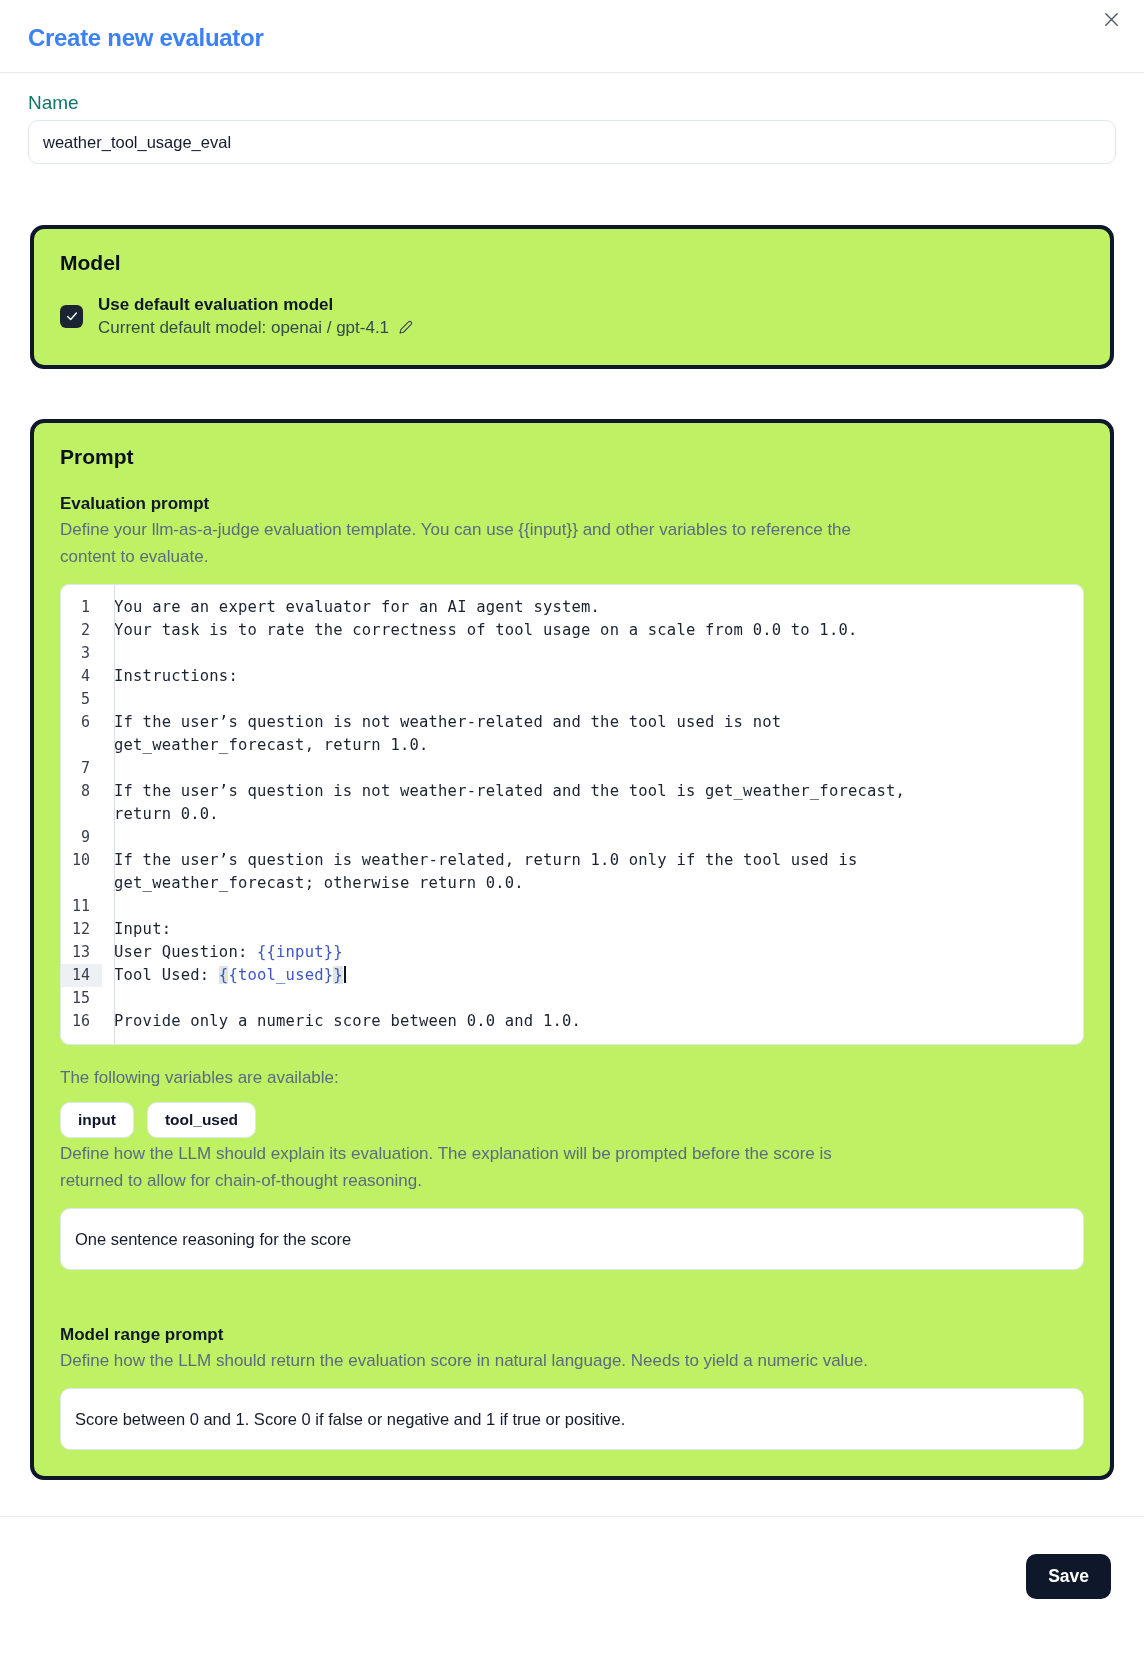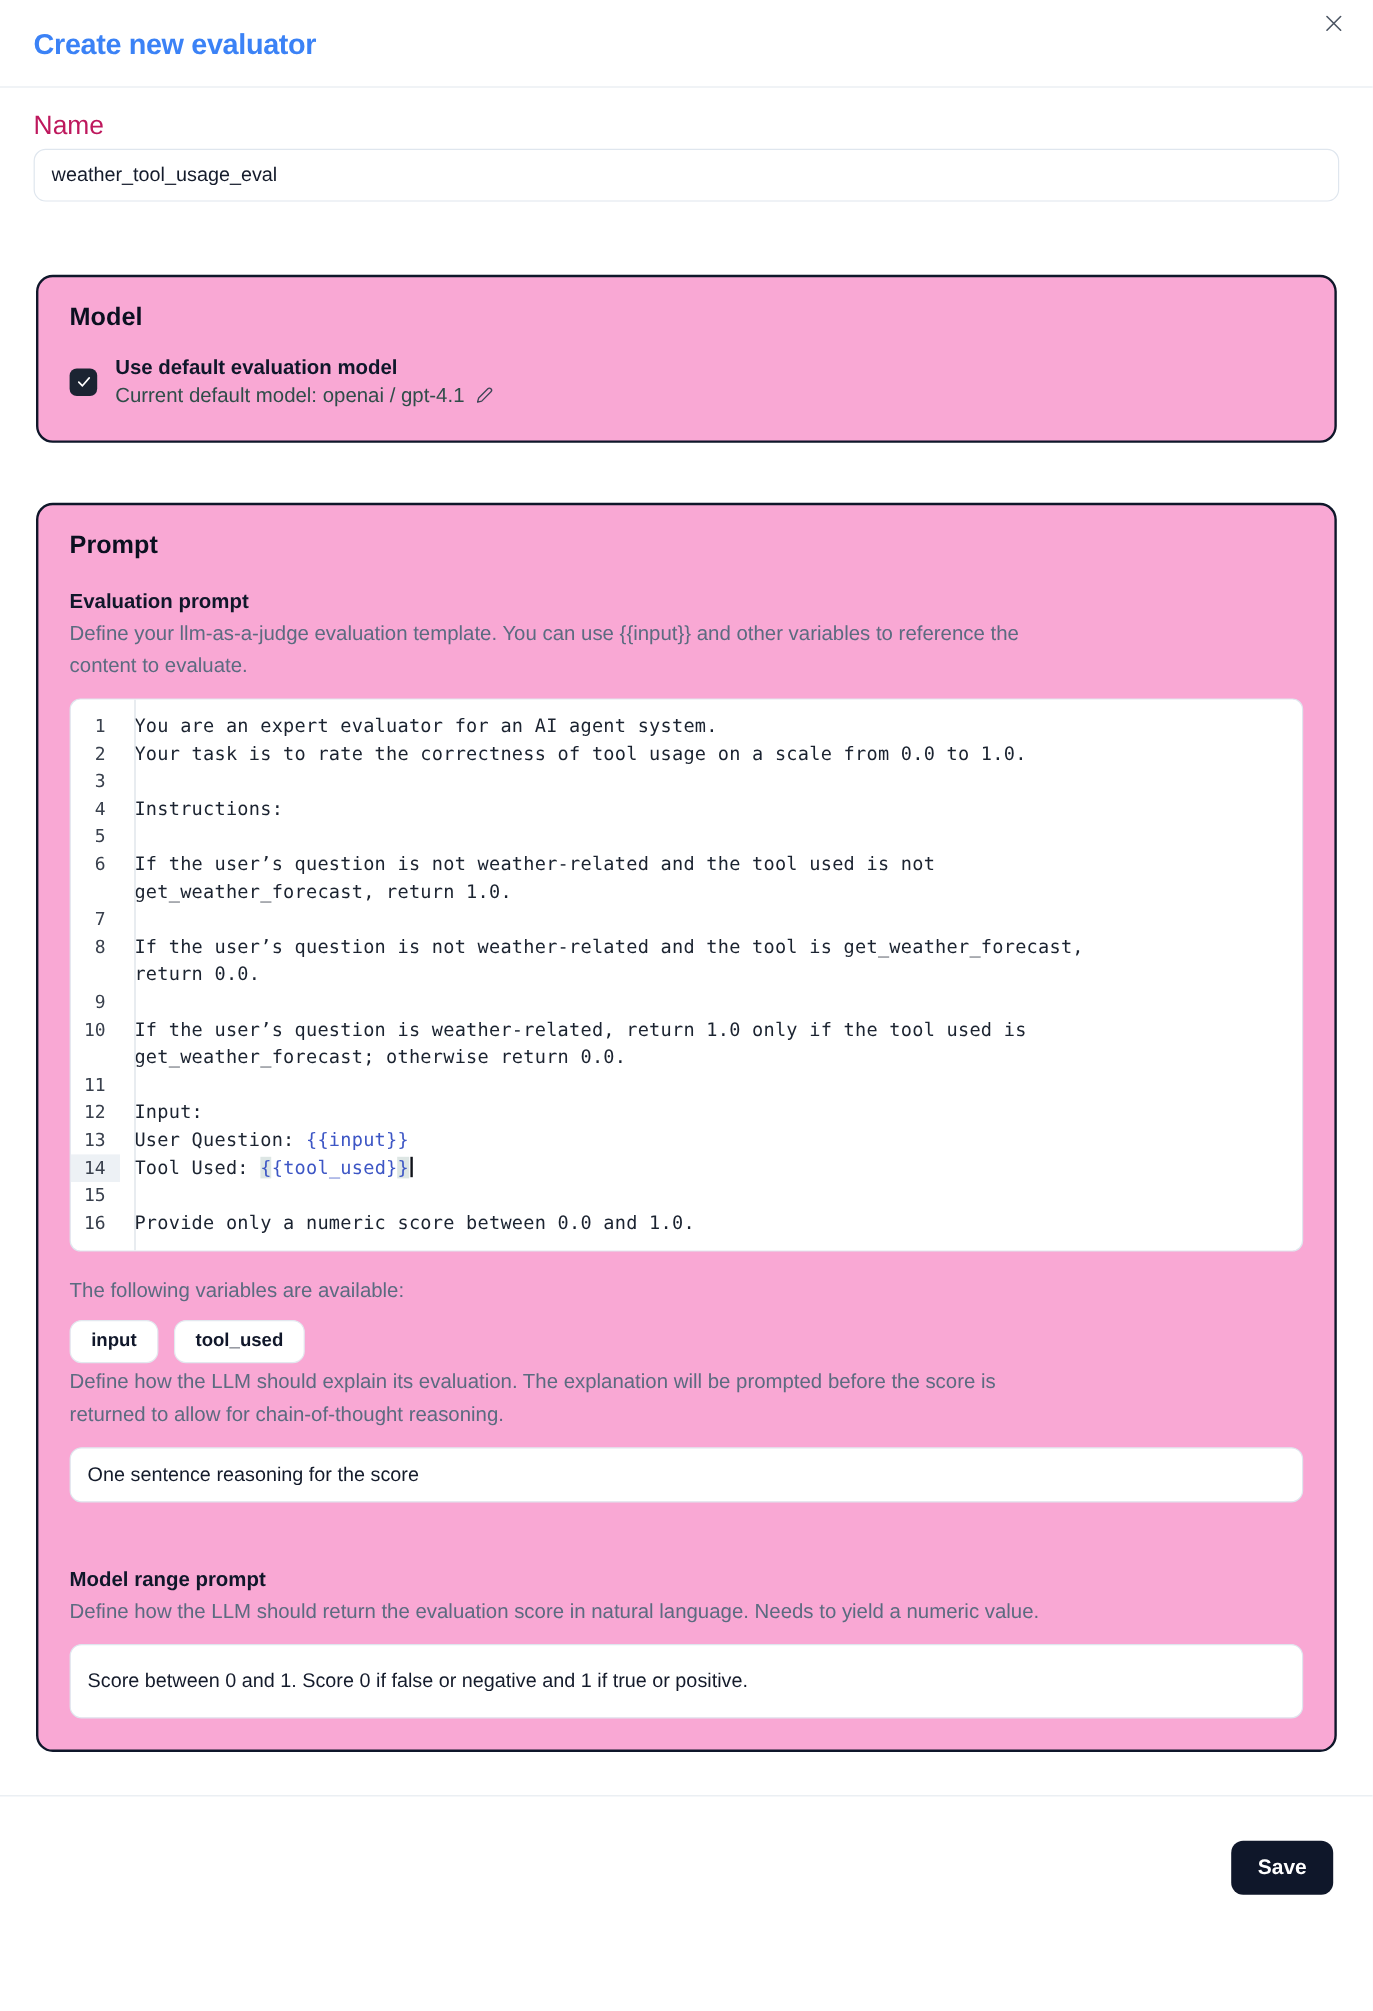--- a/index.html
+++ b/index.html
@@ -10,28 +10,28 @@
     color:#10172a; position:relative;
   }
   .hdr { padding:24px 28px 20px; position:relative; }
   .hdr h1 { font-size:24px; font-weight:700; letter-spacing:-0.3px; color:#3b82f6; }
   .close-btn {
     position:absolute; top:6px; right:20px; width:26px; height:26px;
     display:flex; align-items:center; justify-content:center; cursor:pointer; background:none; border:none;
   }
   .divider { border:none; border-top:1px solid #e7ebf0; }
   .content { padding:0 28px; }
-  .fld-label { font-size:22px; font-weight:500; color:#be185d; margin-top:19px; }
+  .fld-label { font-size:19px; font-weight:500; color:#0f766e; margin-top:19px; }
   .text-input {
     width:100%; height:44px; margin-top:6px; border:1px solid #dfe6ee; border-radius:10px;
     padding:0 14px; font-size:16.5px; font-family:"Liberation Sans",sans-serif; color:#141b2b;
     outline:none; background:#fff;
   }
   .card {
-    border:2px solid #0f172a; border-radius:14px; background:#f9a8d4;
+    border:4px solid #0f172a; border-radius:14px; background:#bef264;
     padding:22px 26px 26px; margin:0 2px;
   }
   .card-model { margin-top:61px; }
   .card-prompt { margin-top:50px; }
   .card h2 { font-size:21px; font-weight:700; color:#0b1020; }
   .chk-row { display:flex; align-items:center; gap:15px; margin-top:18px; }
   .checkbox {
     width:23px; height:23px; border-radius:6px; background:#1b2432; flex:0 0 auto;
     display:flex; align-items:center; justify-content:center; cursor:pointer;
   }
@@ -214,21 +214,21 @@
     <div class="vars-hint">The following variables are available:</div>
     <div class="chips">
         <div class="chip">input</div>
         <div class="chip">tool_used</div>
       </div>
 
     <div class="desc">
       <div>Define how the LLM should explain its evaluation. The explanation will be prompted before the score is</div>
       <div>returned to allow for chain-of-thought reasoning.</div>
     </div>
-    <input class="text-input" type="text" style="margin-top: 14px; height: 46px;" value="One sentence reasoning for the score">
+    <input class="text-input" type="text" style="margin-top: 14px; height: 62px;" value="One sentence reasoning for the score">
 
     <div class="sec-label gap54">Model range prompt</div>
     <div class="desc">
       <div>Define how the LLM should return the evaluation score in natural language. Needs to yield a numeric value.</div>
     </div>
     <input class="text-input" type="text" style="margin-top: 14px; height: 62px;" value="Score between 0 and 1. Score 0 if false or negative and 1 if true or positive.">
   </div>
 
 </div>
 

